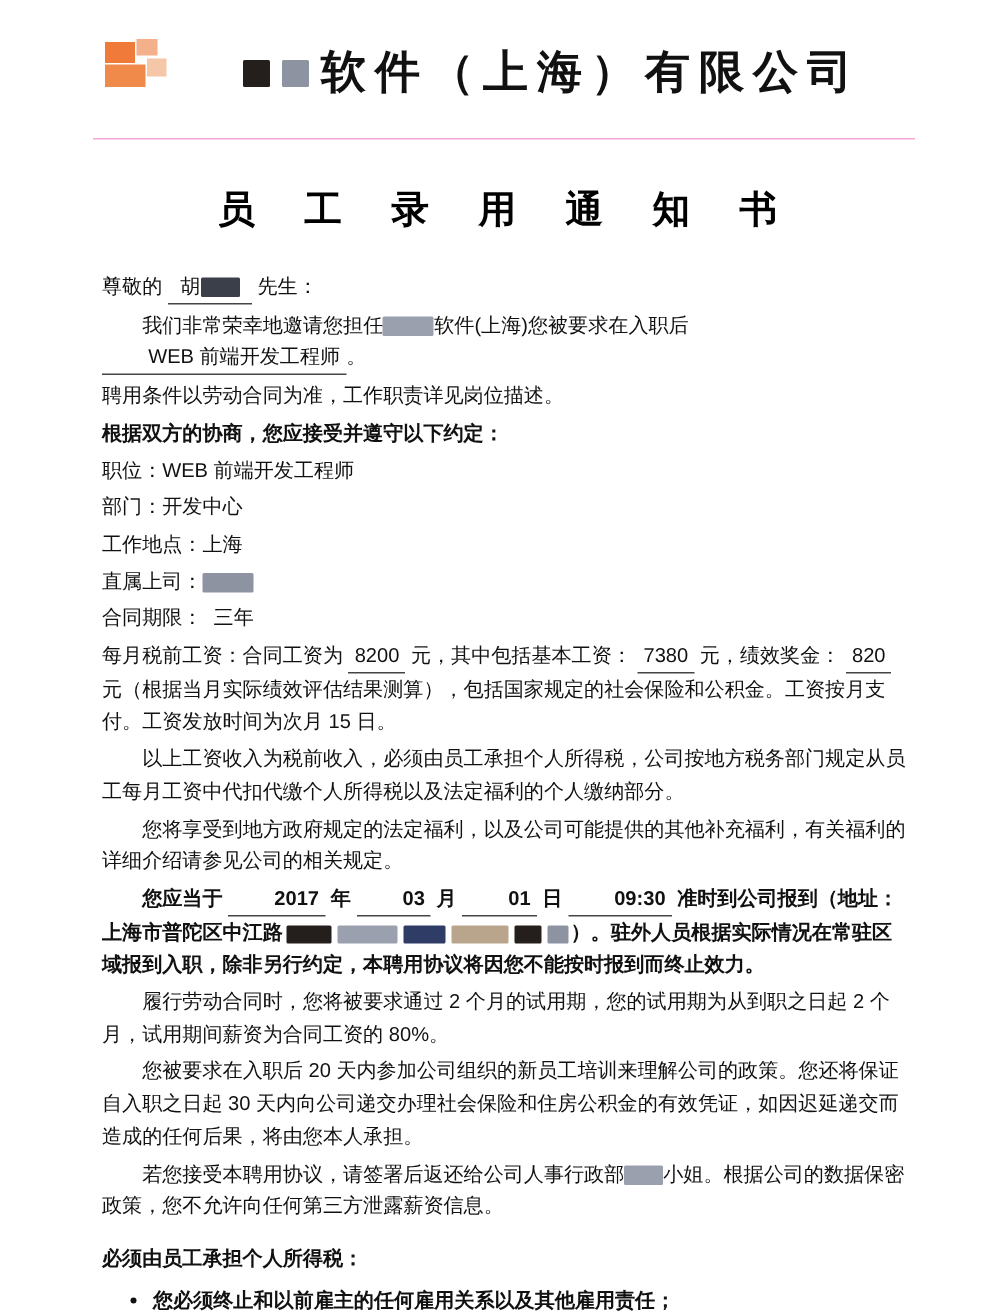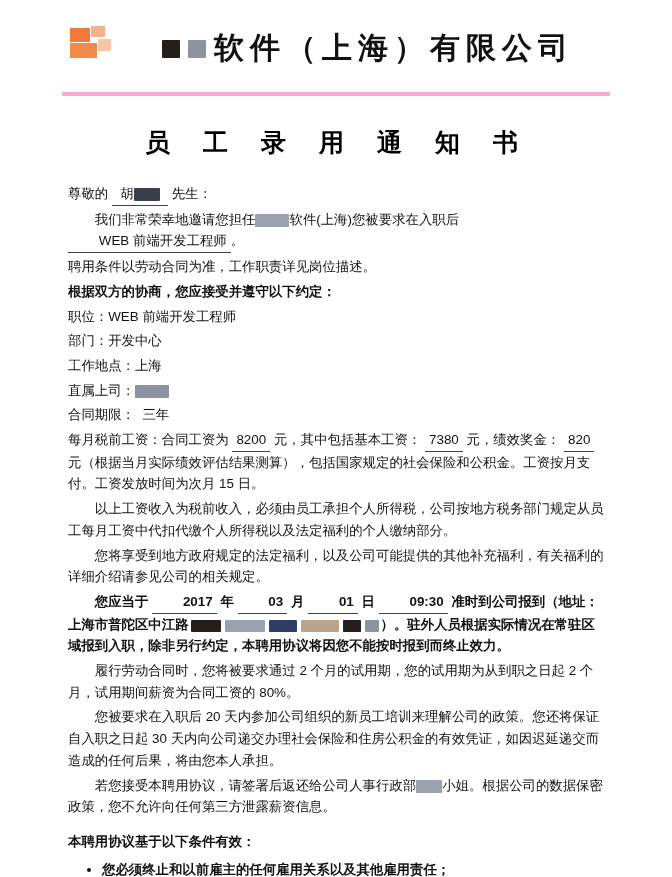--- a/index.html
+++ b/index.html
@@ -19,21 +19,21 @@
     width: 672px;
     height: 877px;
     box-sizing: border-box;
     padding: 0;
   }
   
   .header {
     position: relative;
     height: 92px;
     margin: 0 62px 0 62px;
-    border-bottom: 4px solid #f9a8d4;
+    border-bottom: 1px solid #f9a8d4;
   }
   .logo-block {
     position: absolute;
     left: 8px;
     top: 26px;
     width: 46px;
     height: 34px;
   }
   .logo-block .sq {
     position: absolute;
@@ -206,20 +206,20 @@
     <p class="indent">履行劳动合同时，您将被要求通过 2 个月的试用期，您的试用期为从到职之日起 2 个月，试用期间薪资为合同工资的 80%。</p>
 
     <p class="indent">您被要求在入职后 20 天内参加公司组织的新员工培训来理解公司的政策。您还将保证自入职之日起 30 天内向公司递交办理社会保险和住房公积金的有效凭证，如因迟延递交而造成的任何后果，将由您本人承担。</p>
 
     <p class="indent">
       <span>若您接受本聘用协议，请签署后返还给公司人事行政部</span><span class="redact soft inline-mask-sm"></span><span>小姐。根据公司的数据保密政策，您不允许向任何第三方泄露薪资信息。</span>
     </p>
 
     <div class="sp-10"></div>
 
-    <p class="bold">本聘用协议基于以下条件有效：</p>
+    <p class="bold">必须由员工承担个人所得税：</p>
     <ul class="list">
       <li>您必须终止和以前雇主的任何雇用关系以及其他雇用责任；</li>
 
     </ul>
 
   </div>
 </div>
 
 </body></html>

